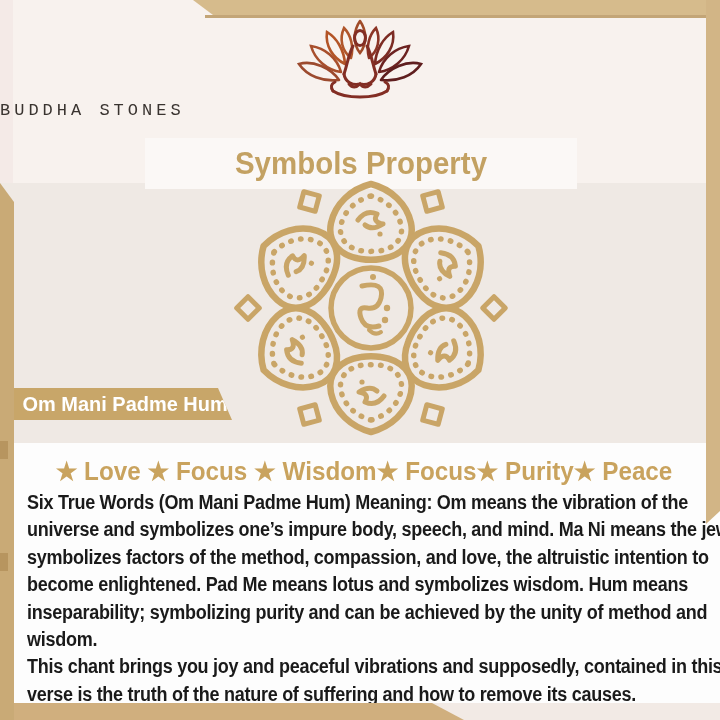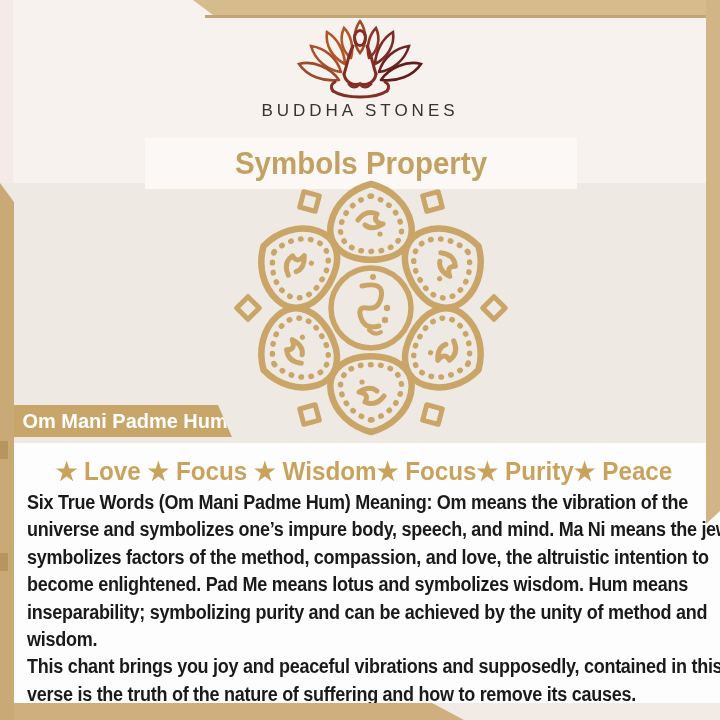--- a/index.html
+++ b/index.html
@@ -21,32 +21,32 @@
   .strip-right{left:706px;top:0;width:14px;height:524px;background:#d2b586;
     clip-path:polygon(0 0,14px 0,14px 511px,0 524px);z-index:7;}
   .notch{left:0;width:8px;height:18px;background:#b7955f;z-index:8;}
   .notch1{top:441px;} .notch2{top:553px;}
   .band-bottom-light{left:0;top:703px;width:720px;height:17px;background:#f2eae5;z-index:5;}
   .band-bottom-tan{left:0;top:703px;width:720px;height:17px;background:#d0af7e;
     clip-path:polygon(0 0,432px 0,464px 17px,0 17px);z-index:6;}
 
   
   .logo-wrap{left:287px;top:18px;width:146px;height:84px;z-index:3;}
-  .brand-name{left:0;top:101px;width:720px;text-align:center;
-    font-family:Liberation Sans, sans-serif;font-size:17px;letter-spacing:4px;
+  .brand-name{left:0;top:101px;width:720px;text-align:left;
+    font-family:Liberation Mono, monospace;font-size:17px;letter-spacing:4px;
     color:#39332f;z-index:3;}
   .title-band{left:145px;top:138px;width:432px;height:51px;background:#fbf8f6;z-index:4;}
   .page-title{width:432px;line-height:51px;text-align:center;font-size:31px;
     font-weight:bold;color:#c3a162;transform:scaleX(.95);transform-origin:center;}
 
   
   .mandala{left:231px;top:168px;width:280px;height:280px;z-index:5;}
 
   
-  .badge{left:14px;top:405px;width:222px;height:32px;background:#c8a669;
+  .badge{left:14px;top:388px;width:222px;height:32px;background:#c8a669;
     clip-path:polygon(0 0,204px 0,218px 32px,0 32px);z-index:9;}
   .badge-label{padding-left:9px;line-height:31px;font-size:21px;font-weight:bold;
     color:#fff;white-space:nowrap;transform:scaleX(.95);transform-origin:left;}
 
   
   .white-panel{left:14px;top:443px;width:706px;height:260px;background:#fdfdfd;z-index:4;}
   .stars-line{left:14px;top:457px;width:700px;text-align:center;font-size:25px;
     font-weight:bold;color:#c9a35e;white-space:nowrap;z-index:5;
     transform:scaleX(.97);transform-origin:center;}
   .body-text{left:27px;top:489px;width:770px;z-index:5;color:#1a1a1a;

